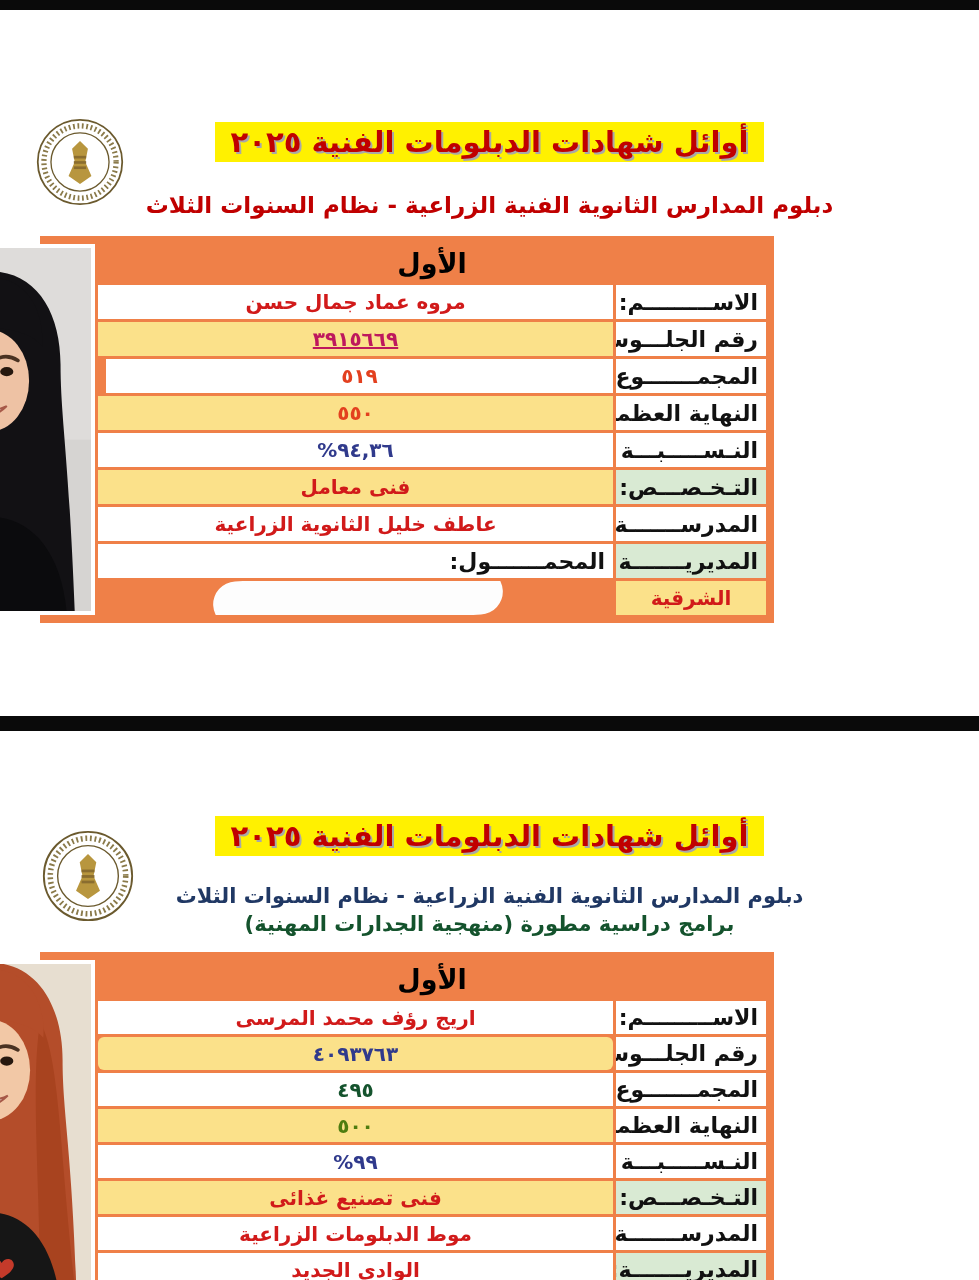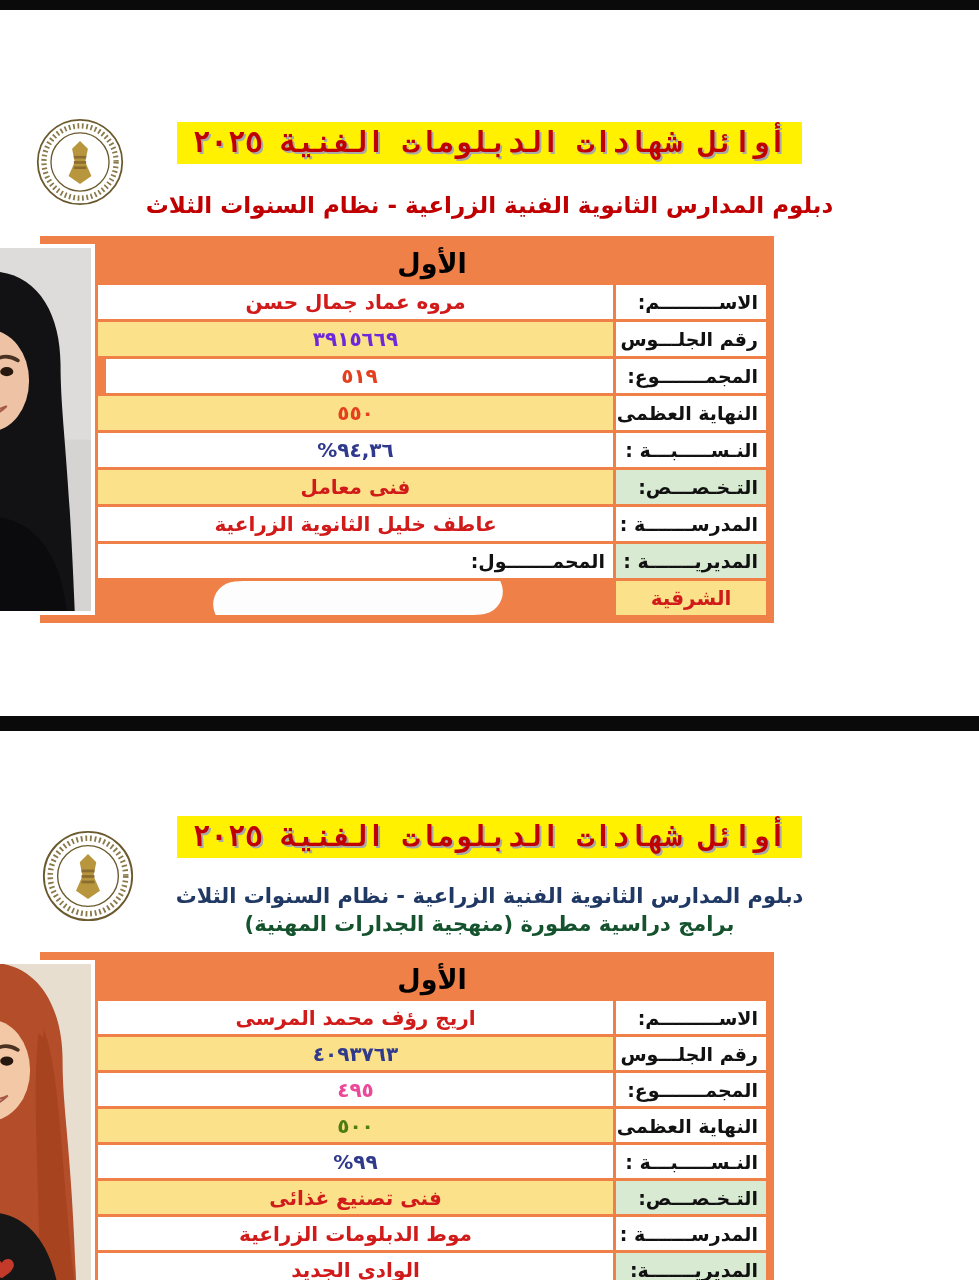--- a/index.html
+++ b/index.html
@@ -21,21 +21,20 @@
   .logo svg { width: 100%; height: 100%; display: block; }
 
   .title-line { position: absolute; left: 0; width: 100%; text-align: center; direction: rtl; }
   .main-title { font-size: 29px; font-weight: bold; }
   .main-title .hl {
     display: inline-block;
     background: #fff100;
     color: #c00000;
     padding: 3px 16px;
     text-shadow: 2px 2px 0 #a8a8a8;
-    font-family: Liberation Mono, monospace;
   }
   .t1 { top: 122px; }
   .t2 { top: 816px; }
 
   .subtitle { position: absolute; left: 0; width: 100%; text-align: center; direction: rtl; font-weight: bold; }
   .sub-red   { top: 192px; color: #c00000; font-size: 23px; }
   .sub-navy1 { top: 884px; color: #203864; font-size: 21px; }
   .sub-navy2 { top: 912px; color: #14532d; font-size: 21px; }
 
   .cert-table {
@@ -56,21 +55,21 @@
     font-size: 27px; font-weight: bold; color: #000;
   }
   .photo-cell { grid-column: 3; background: #ffffff; padding: 4px; }
   .table-1 .photo-cell { grid-row: 1 / span 10; }
   .table-2 .photo-cell { grid-row: 1 / span 9; }
   .photo-cell svg { width: 100%; height: 100%; display: block; }
 
   .cell { display: flex; align-items: center; font-weight: bold; overflow: hidden; }
   .label-cell {
     background: #ffffff; color: #111;
-    padding: 0 8px; font-size: 19px;
+    padding: 0 8px; font-size: 22px;
     justify-content: flex-start; white-space: nowrap;
   }
   .label-green { background: #d9ead3; }
   .value-cell { background: #ffffff; justify-content: center; font-size: 20px; }
   .v-yellow { background: #fbe18a; }
   .v-num { direction: ltr; unicode-bidi: isolate; }
   .v-erased { background: transparent; position: relative; }
   .v-erased::before {
     content: ""; position: absolute;
     right: 110px; top: -6px; width: 290px; height: 46px;
@@ -119,21 +118,21 @@
         <path d="M100,128 C98,138 96,144 97,147 C99,150 103,150 105,147" stroke="#cf9d7b" stroke-width="2.5" fill="none" stroke-linecap="round"></path>
         <path d="M83,157 Q100,174 117,157 Q100,165 83,157 Z" fill="#fcf8f4" stroke="#a65847" stroke-width="2"></path>
         <path d="M24,360 C30,296 62,266 100,266 C138,266 170,296 176,360 Z" fill="#0b0b0d"></path>
       </svg>
     </div>
 
     <div class="cell label-cell">الاســـــــــم:</div>
     <div class="cell value-cell" style="color: rgb(209, 26, 26);">مروه عماد جمال حسن</div>
 
     <div class="cell label-cell">رقم الجلـــوس :</div>
-    <div class="cell value-cell v-yellow v-num" style="color: #6d28d9;">٣٩١٥٦٦٩</div>
+    <div class="cell value-cell v-yellow v-num" style="color: #be185d; text-decoration: underline;">٣٩١٥٦٦٩</div>
 
     <div class="cell label-cell">المجمـــــــوع:</div>
     <div class="cell value-cell v-num" style="color: rgb(227, 64, 31); margin-left: 8px;">٥١٩</div>
 
     <div class="cell label-cell">النهاية العظمى :</div>
     <div class="cell value-cell v-yellow v-num" style="color: rgb(227, 64, 31);">٥٥٠</div>
 
     <div class="cell label-cell">النـســـــبـــة :</div>
     <div class="cell value-cell v-num" style="color: rgb(48, 58, 140);">%٩٤,٣٦</div>
 
@@ -193,24 +192,24 @@
         <path d="M30,360 C36,298 64,268 100,268 C136,268 164,298 170,360 Z" fill="#161616"></path>
         <path d="M60,270 C48,300 44,330 46,360 L92,360 C84,320 76,290 78,272 Z" fill="#b44d2a"></path>
         <path d="M112,318 c3,-6 12,-5 12,2 c0,5 -7,10 -12,13 c-5,-3 -12,-8 -12,-13 c0,-7 9,-8 12,-2 Z" fill="#c43a2a"></path>
       </svg>
     </div>
 
     <div class="cell label-cell">الاســـــــــم:</div>
     <div class="cell value-cell" style="color: rgb(209, 26, 26);">اريج رؤف محمد المرسى</div>
 
     <div class="cell label-cell">رقم الجلـــوس :</div>
-    <div class="cell value-cell v-yellow v-num" style="color: rgb(48, 58, 140);">٤٠٩٣٧٦٣</div>
+    <div class="cell value-cell v-yellow v-num" style="color: rgb(48, 58, 140); border-radius: 6px;">٤٠٩٣٧٦٣</div>
 
     <div class="cell label-cell">المجمـــــــوع:</div>
-    <div class="cell value-cell v-num" style="color: #ec4899;">٤٩٥</div>
+    <div class="cell value-cell v-num" style="color: #14532d;">٤٩٥</div>
 
     <div class="cell label-cell">النهاية العظمى :</div>
     <div class="cell value-cell v-yellow v-num" style="color: #4d7c0f;">٥٠٠</div>
 
     <div class="cell label-cell">النـســـــبـــة :</div>
     <div class="cell value-cell v-num" style="color: rgb(48, 58, 140);">%٩٩</div>
 
     <div class="cell label-cell label-green">التـخـصـــص:</div>
     <div class="cell value-cell v-yellow" style="color: rgb(209, 26, 26);">فنى تصنيع غذائى</div>
 

